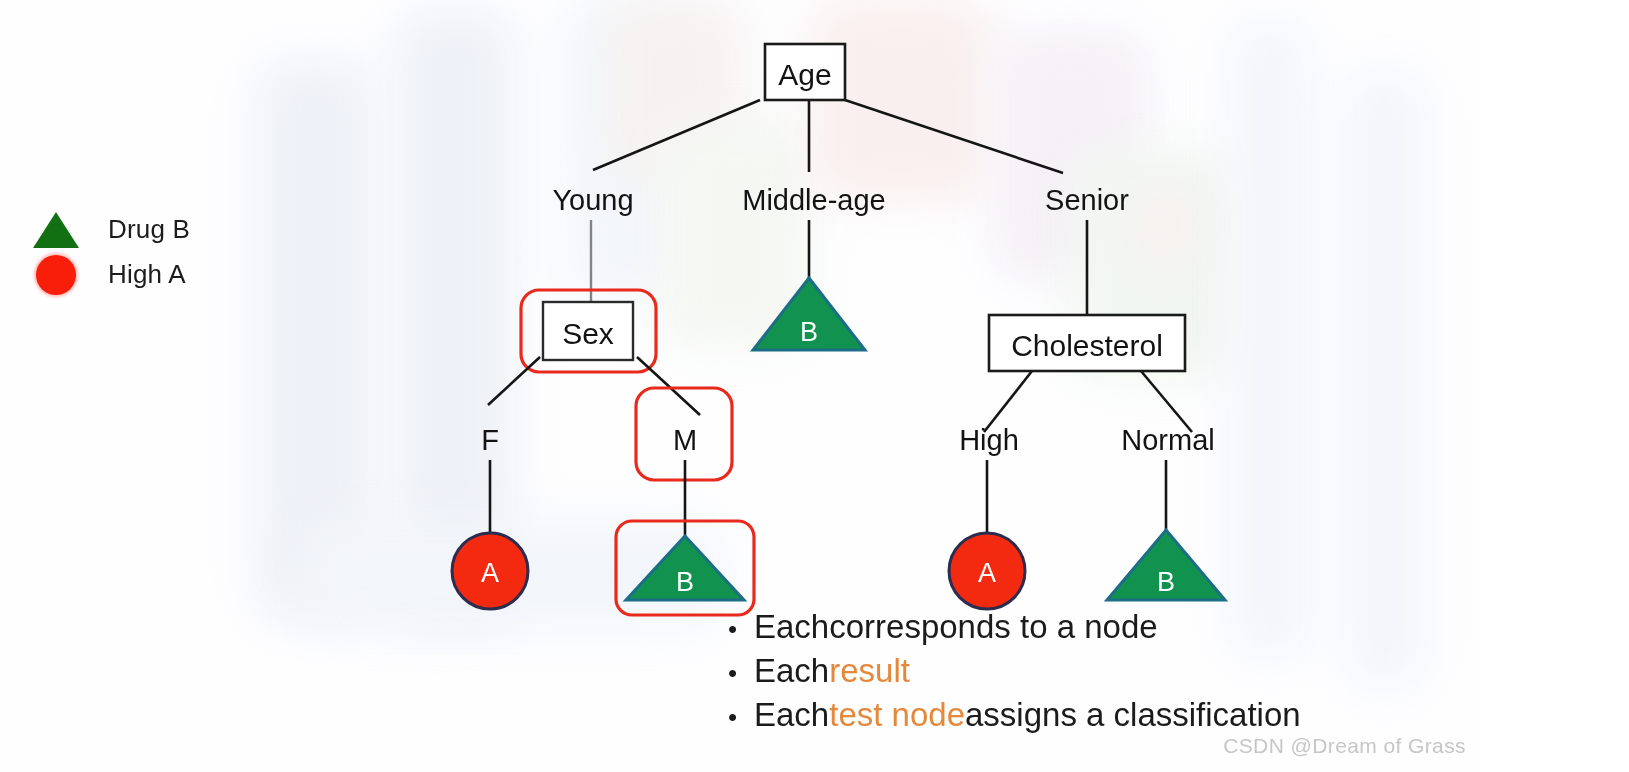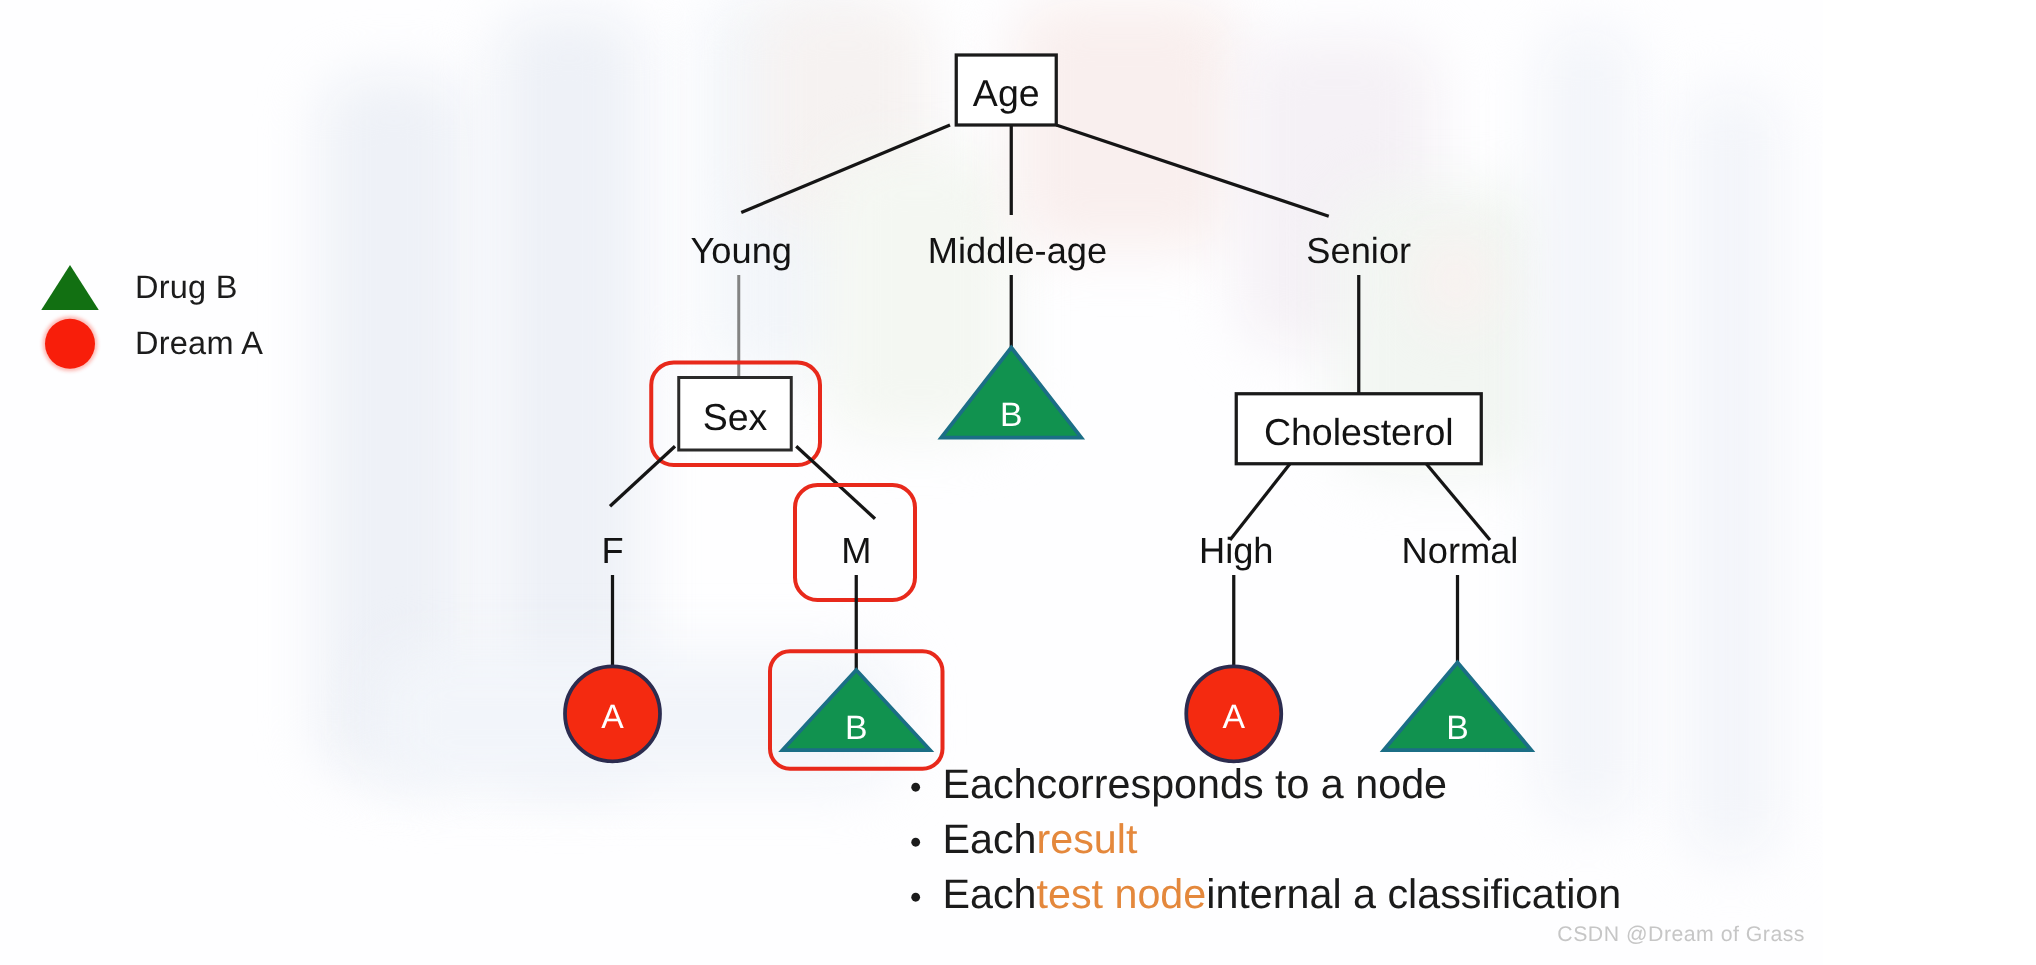--- a/index.html
+++ b/index.html
@@ -7,20 +7,21 @@
     padding: 0;
     background: #ffffff;
   }
   #stage {
     position: relative;
     width: 1458px;
     height: 772px;
     background: #fefeff;
     overflow: hidden;
     font-family: "Liberation Sans", sans-serif;
+    padding-left: 22px;
   }
 
   
   .bg-layer { position: absolute; inset: 0; overflow: hidden; pointer-events: none; }
   .blob { position: absolute; border-radius: 34px; filter: blur(22px); }
 
   
   #diagram { position: absolute; left: 0; top: 0; width: 1629px; height: 772px; }
 
   
@@ -87,21 +88,21 @@
     line-height: 42px;
     color: #1b1b1b;
   }
   .hl { color: #e4883c; }
 
   
   .watermark {
     position: absolute;
     right: 14px;
     bottom: 14px;
-    font-size: 17px;
+    font-size: 21px;
     color: #c6c6c6;
     letter-spacing: 0.4px;
     white-space: nowrap;
   }
 </style>
 </head>
 <body>
 
 <div id="stage">
 
@@ -187,38 +188,38 @@
     <div class="legend-row">
       <span class="legend-swatch">
           <span class="tri-legend"></span>
         </span>
       <span class="legend-label">Drug B</span>
     </div>
     <div class="legend-row">
       <span class="legend-swatch">
           <span class="circ-legend"></span>
         </span>
-      <span class="legend-label">Dream A</span>
+      <span class="legend-label">High A</span>
     </div>
   </div>
 
   <div class="bullets">
     <div class="bullet-row">
       <span class="bullet-dot">•</span>
       <span>Each </span>
         <span> corresponds to a node</span>
     </div>
     <div class="bullet-row">
       <span class="bullet-dot">•</span>
       <span>Each </span>
         <span class="hl">result</span>
     </div>
     <div class="bullet-row">
       <span class="bullet-dot">•</span>
       <span>Each </span>
         <span class="hl">test node</span>
-        <span> internal a classification</span>
+        <span> assigns a classification</span>
     </div>
   </div>
 
   <div class="watermark">CSDN @Dream of Grass</div>
 
 </div>
 
 </body></html>

